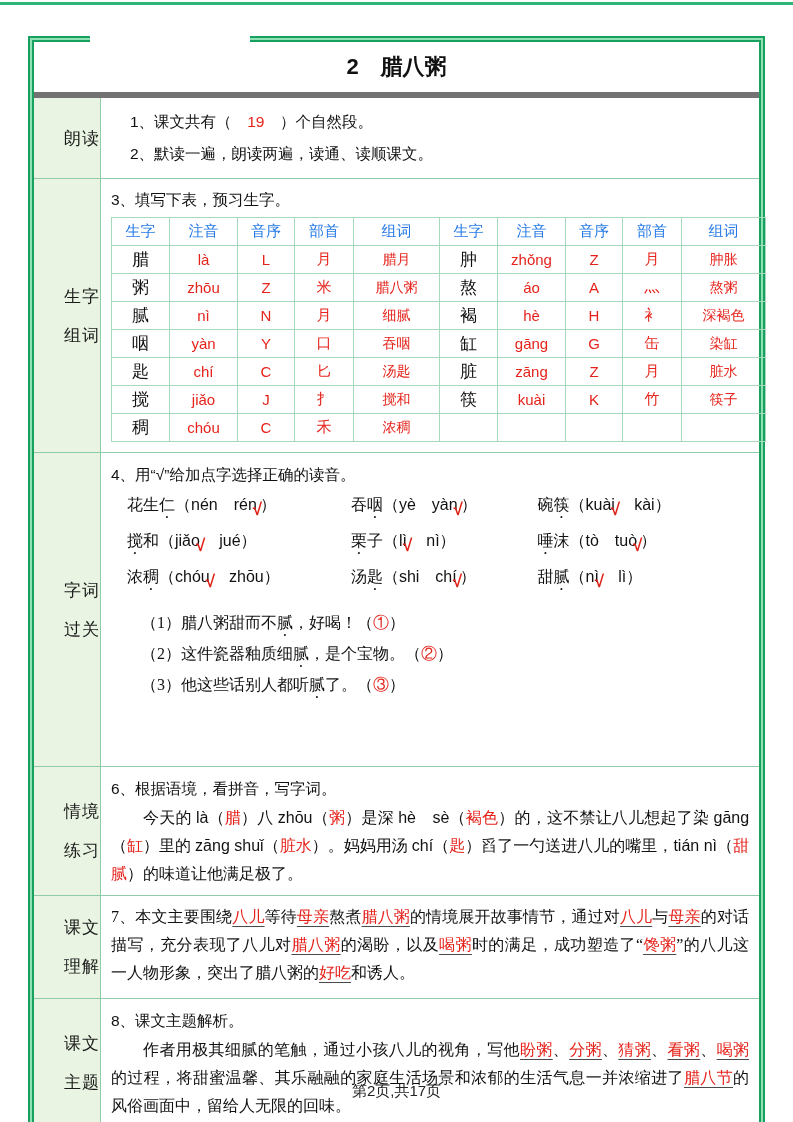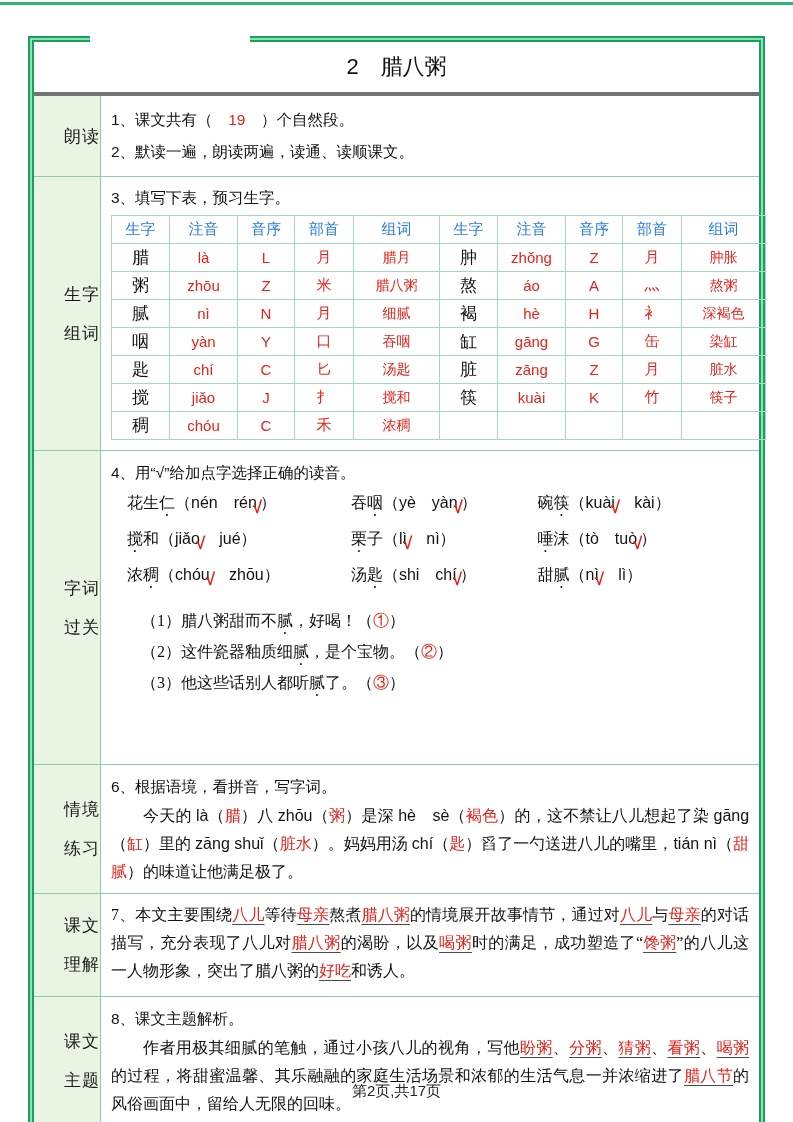--- a/index.html
+++ b/index.html
@@ -15,35 +15,35 @@
 
   
   .frame-wrap { position:absolute; left:28px; top:36px; width:737px; }
   .frame-outer { border:2px solid #17a05e; }
   .frame-mid   { border:2px solid #8fe0b4; }
   .frame-inner { border:2px solid #17a05e; background:#ffffff; }
   .border-gap { position:absolute; left:62px; top:-2px; width:160px; height:8px; background:#ffffff; z-index:5; }
 
   .title-row {
     height:50px; line-height:50px; text-align:center;
-    font-size:22px; font-weight:normal; color:#111;
-    border-bottom:4px solid #737373;
+    font-size:22px; font-weight:bold; color:#111;
+    border-bottom:6px solid #737373;
   }
 
   .sec { display:flex; border-bottom:1px solid #8fcaa9; }
   .sec:last-child { border-bottom:none; }
   .sec-label {
     width:66px; flex:0 0 66px; background:#e9f4e2; border-right:1px solid #8fcaa9;
     display:flex; flex-direction:column; justify-content:center; align-items:flex-end;
     gap:16px; font-size:17px; color:#1a1a1a; letter-spacing:1px;
   }
   .sec-content { flex:1; padding:6px 10px 6px 10px; min-width:0; }
 
   .inst { font-size:15.5px; color:#111; line-height:30px; }
-  .sec-reading .sec-content { padding-top:8px; padding-bottom:8px; }
+  .sec-reading .sec-content { padding-top:8px; padding-bottom:8px;margin-left:19px; }
   .sec-reading .inst { line-height:32px; }
 
   
   .zi-table { border-collapse:collapse; width:654px; margin:2px 0 4px 0; table-layout:fixed; }
   .zi-table th, .zi-table td {
     border:1px solid #a6d8bc; height:27px; text-align:center; padding:0 2px;
     overflow:hidden; white-space:nowrap;
   }
   .zi-table th { color:#2579e6; font-weight:normal; font-size:15px; }
   .zi-table td { color:#e5231b; font-size:15px; font-family:"Liberation Serif", serif; }

